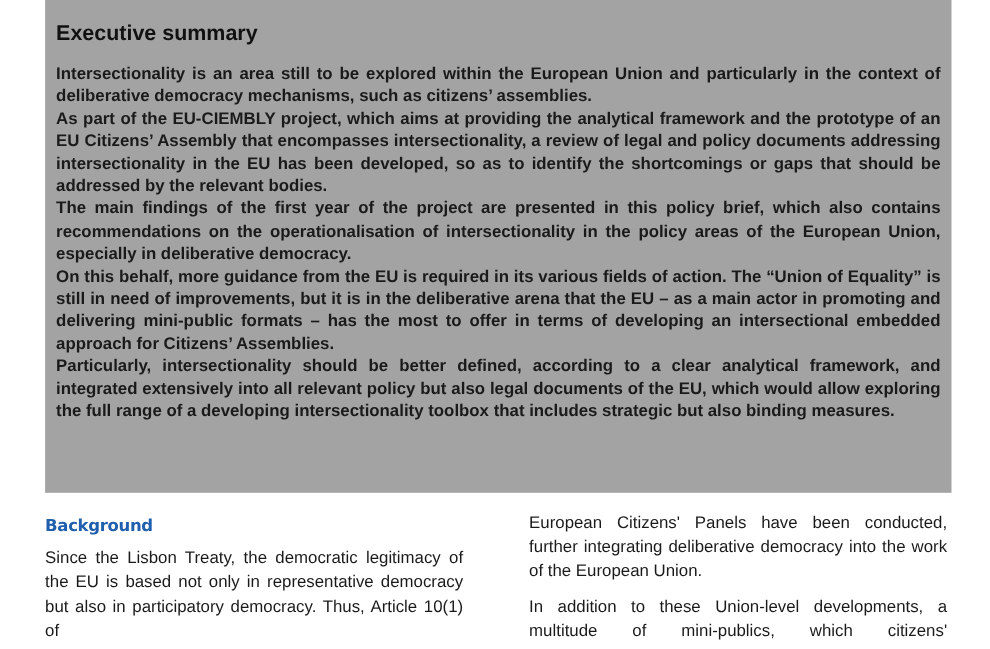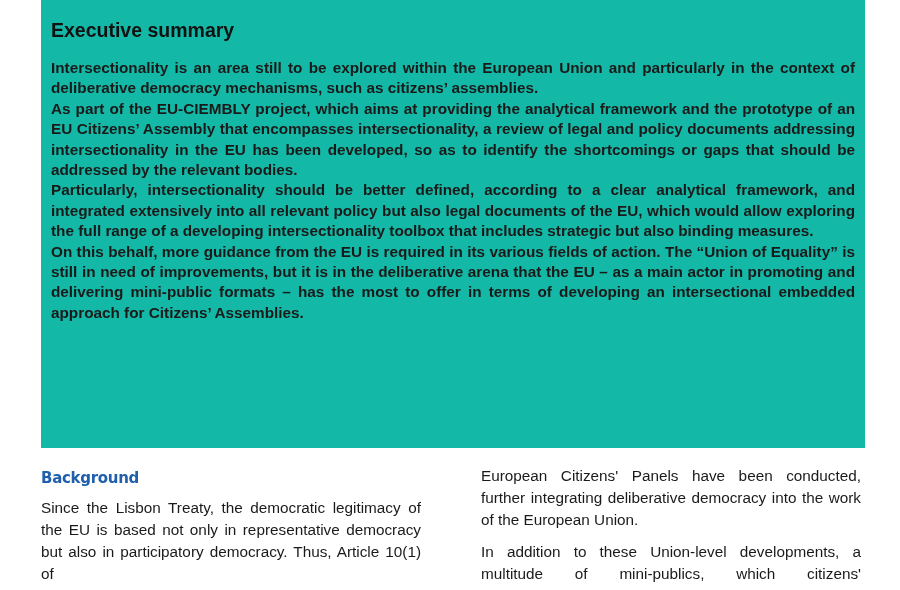--- a/index.html
+++ b/index.html
@@ -14,21 +14,21 @@
       position: relative;
       font-family: "Liberation Sans", sans-serif;
       color: #1a1a1a;
     }
     .summary-box {
       position: absolute;
       left: 41px;
       top: 0;
       width: 824px;
       height: 448px;
-      background: #14b8a6;
+      background: #a3a3a3;
       box-sizing: border-box;
       padding: 16px 10px 0 10px;
     }
     .summary-title {
       font-family: "Liberation Sans", sans-serif;
       font-weight: bold;
       font-size: 19.5px;
       line-height: 24px;
       margin: 0;
       padding-top: 2px;
@@ -93,22 +93,23 @@
     strong { font-weight: normal; }
   </style>
 </head>
 <body>
 
 <div class="summary-box">
   <h2 class="summary-title">Executive summary</h2>
   <div class="summary-body">
     <p>Intersectionality is an area still to be explored within the European Union and particularly in the context of deliberative democracy mechanisms, such as citizens’ assemblies.</p>
     <p>As part of the EU-CIEMBLY project, which aims at providing the analytical framework and the prototype of an EU Citizens’ Assembly that encompasses intersectionality, a review of legal and policy documents addressing intersectionality in the EU has been developed, so as to identify the shortcomings or gaps that should be addressed by the relevant bodies.</p>
+    <p>The main findings of the first year of the project are presented in this policy brief, which also contains recommendations on the operationalisation of intersectionality in the policy areas of the European Union, especially in deliberative democracy.</p>
+    <p>On this behalf, more guidance from the EU is required in its various fields of action. The “Union of Equality” is still in need of improvements, but it is in the deliberative arena that the EU – as a main actor in promoting and delivering mini-public formats – has the most to offer in terms of developing an intersectional embedded approach for Citizens’ Assemblies.</p>
     <p>Particularly, intersectionality should be better defined, according to a clear analytical framework, and integrated extensively into all relevant policy but also legal documents of the EU, which would allow exploring the full range of a developing intersectionality toolbox that includes strategic but also binding measures.</p>
-    <p>On this behalf, more guidance from the EU is required in its various fields of action. The “Union of Equality” is still in need of improvements, but it is in the deliberative arena that the EU – as a main actor in promoting and delivering mini-public formats – has the most to offer in terms of developing an intersectional embedded approach for Citizens’ Assemblies.</p>
   </div>
 </div>
 
 <div class="columns">
   <div class="col-left">
     <h3 class="bg-heading">Background</h3>
     <p class="col-text">Since the Lisbon Treaty, the democratic legitimacy of the EU is based not only in representative democracy but also in participatory democracy. Thus, Article 10(1) of</p>
   </div>
   <div class="col-right">
     <p class="col-text first">European Citizens' Panels have been conducted, further integrating deliberative democracy into the work of the European Union.</p>

